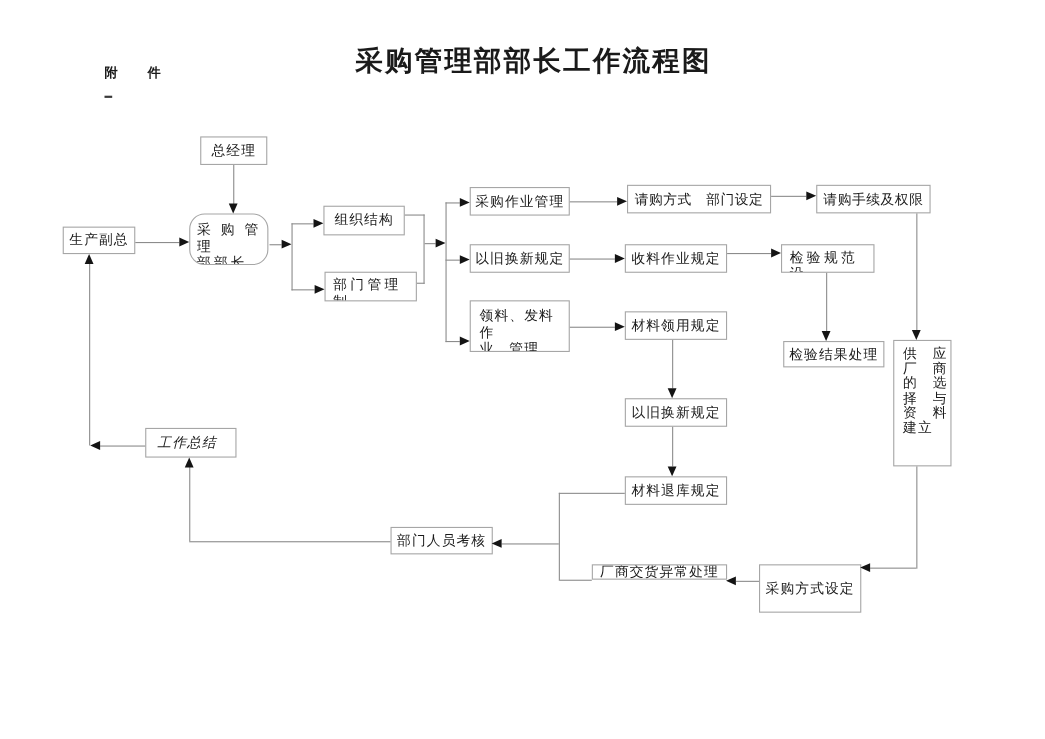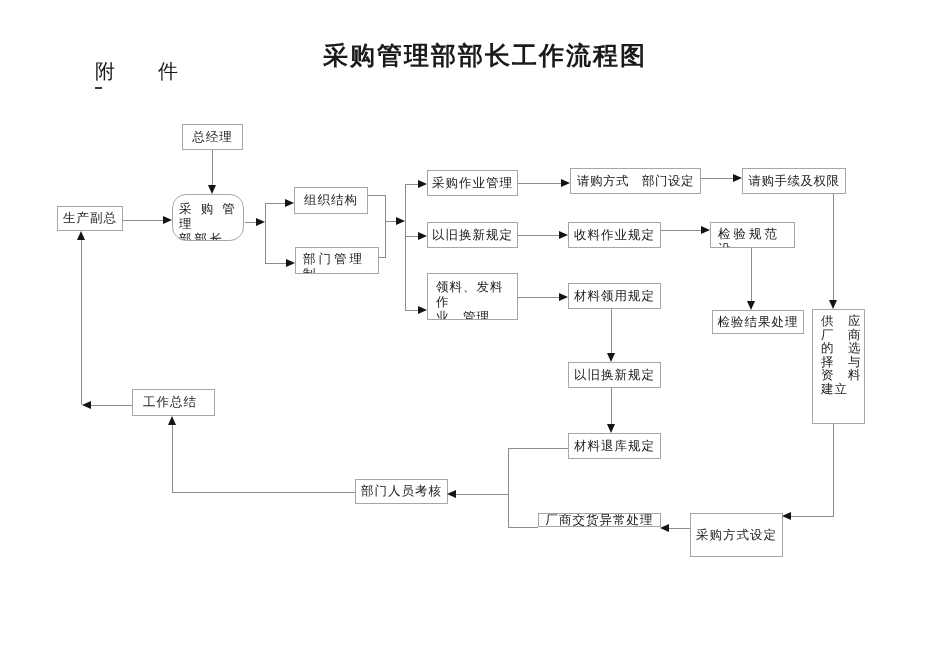--- a/index.html
+++ b/index.html
@@ -13,21 +13,21 @@
   }
   .title{
     position:absolute;
     left:300px;top:39px;width:370px;height:30px;
     font-size:25px;font-weight:bold;letter-spacing:2px;
     text-align:center;white-space:nowrap;
   }
   .attach{
     position:absolute;
     left:95px;top:58px;
-    font-size:20px;font-weight:normal;letter-spacing:1px;
+    font-size:12px;font-weight:bold;letter-spacing:1px;
     white-space:pre;
   }
   .attach-dash{
     position:absolute;
     left:95px;top:87px;width:7px;height:2px;background:#3a3a3a;
   }
   .node{
     position:absolute;
     box-sizing:border-box;
     border:1px solid #a6a6a6;
@@ -36,21 +36,21 @@
     color:#1a1a1a;
     white-space:pre-line;
     overflow:hidden;
     display:flex;align-items:center;justify-content:center;
     text-align:center;
     letter-spacing:1px;
   }
   .node.tl{display:block;text-align:left;}
   .node.ls3{letter-spacing:3px;}
   .node.ls0{letter-spacing:0.5px;}
-  .node.left{justify-content:flex-start;text-align:right;padding-left:10px;}
+  .node.left{justify-content:flex-start;text-align:right;padding-left:10px;font-style:italic;}
   .hl,.vl{position:absolute;background:#8c8c8c;}
   .hl{height:1px;}
   .vl{width:1px;}
   .a{position:absolute;width:0;height:0;border-style:solid;border-color:transparent;}
   .a-r{border-width:4.5px 0 4.5px 9px;border-left-color:#141414;}
   .a-l{border-width:4.5px 9px 4.5px 0;border-right-color:#141414;}
   .a-u{border-width:0 4.5px 9px 4.5px;border-bottom-color:#141414;}
   .a-d{border-width:9px 4.5px 0 4.5px;border-top-color:#141414;}
 </style>
 </head>

